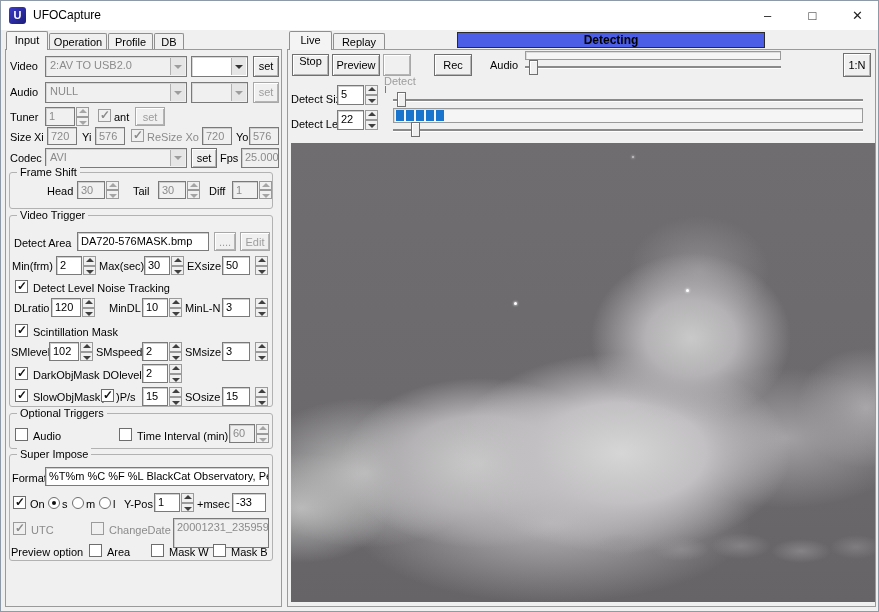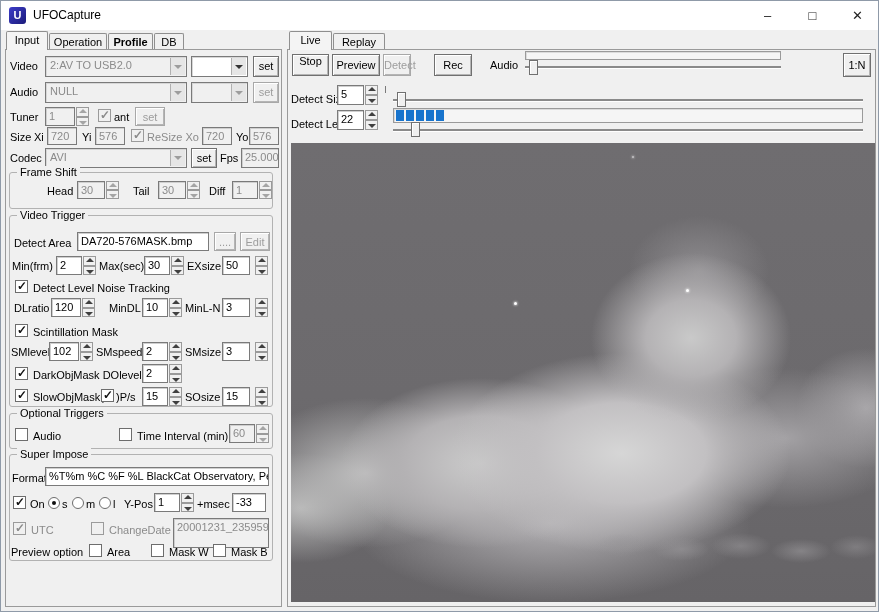--- a/index.html
+++ b/index.html
@@ -89,21 +89,21 @@
   <div id="titlebar">
     <div class="appicon">U</div>
     <div class="apptitle">UFOCapture</div>
     <div class="capbtn" style="left:744px;">–</div>
     <div class="capbtn" style="left:789px;">□</div>
     <div class="capbtn" style="left:834px;">✕</div>
   </div>
 
   <div class="tab active" style="left:5px;top:30px;width:42px;">Input</div>
   <div class="tab" style="left:48px;top:32px;width:58px;height:17px;">Operation</div>
-  <div class="tab" style="left:107px;top:32px;width:45px;height:16px;font-weight:bold;">Profile</div>
+  <div class="tab" style="left:107px;top:32px;width:45px;height:16px;">Profile</div>
   <div class="tab" style="left:153px;top:32px;width:30px;height:17px;">DB</div>
   <div class="panelbox" style="left:4px;top:48px;width:277px;height:558px;"></div>
 
   <div class="lbl" style="left:9px;top:59px;">Video</div>
   <div class="combo dis" style="left:44px;top:55px;width:142px;height:21px;">
     <span class="cval">2:AV TO USB2.0</span>
     <span class="carrow">
         <i></i>
       </span>
   </div>
@@ -393,24 +393,25 @@
   <div class="cb" style="left:88px;top:543px;"></div>
   <div class="lbl" style="left:106px;top:545px;">Area</div>
   <div class="cb" style="left:150px;top:543px;"></div>
   <div class="lbl" style="left:168px;top:545px;">Mask W</div>
   <div class="cb" style="left:212px;top:543px;"></div>
   <div class="lbl" style="left:230px;top:545px;width:42px;overflow:hidden;">Mask B</div>
 
   <div class="tab active" style="left:288px;top:30px;width:43px;">Live</div>
   <div class="tab" style="left:332px;top:32px;width:52px;height:17px;">Replay</div>
   <div class="panelbox" style="left:286px;top:48px;width:589px;height:558px;"></div>
+  <div id="banner" style="background: rgb(76, 94, 230);">Detecting</div>
 
   <div class="btn" style="left:291px;top:53px;width:37px;height:22px;padding-top:0;">Stop</div>
   <div class="btn" style="left:331px;top:53px;width:48px;height:22px;padding-top:4px;">Preview</div>
-  <div class="btn dis" style="left:382px;top:53px;width:28px;height:22px;padding-top:4px;">Detect</div>
+  <div class="btn dis" style="left:382px;top:53px;width:28px;height:22px;padding-top:20px;">Detect</div>
   <div class="btn" style="left:433px;top:53px;width:38px;height:22px;padding-top:4px;">Rec</div>
   <div class="lbl" style="left:489px;top:58px;">Audio</div>
   <div class="sunken" style="left:524px;top:50px;width:256px;height:9px;"></div>
   <div class="track" style="left:524px;top:65px;width:256px;"></div>
   <div class="thumb" style="left:528px;top:59px;"></div>
   <div class="btn" style="left:842px;top:52px;width:28px;height:24px;padding-top:5px;">1:N</div>
 
   <div class="lbl" style="left:290px;top:92px;">Detect Size</div>
   <div class="txt" style="left:336px;top:84px;width:27px;height:20px;">5</div>
   <div class="spin" style="left:364px;top:84px;height:20px;">

